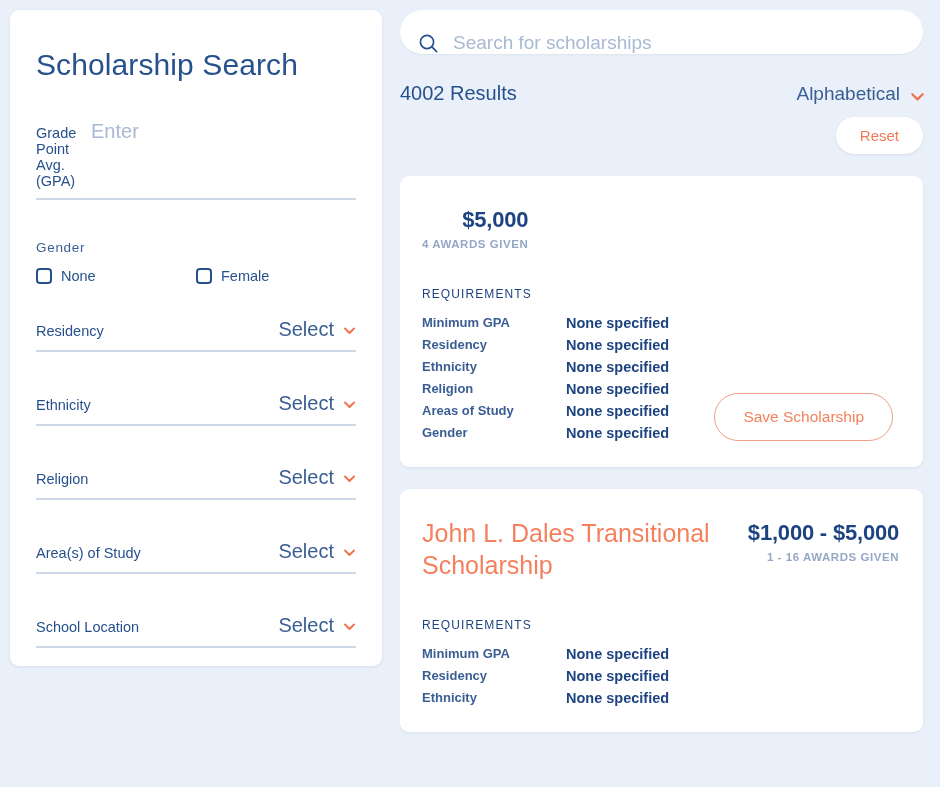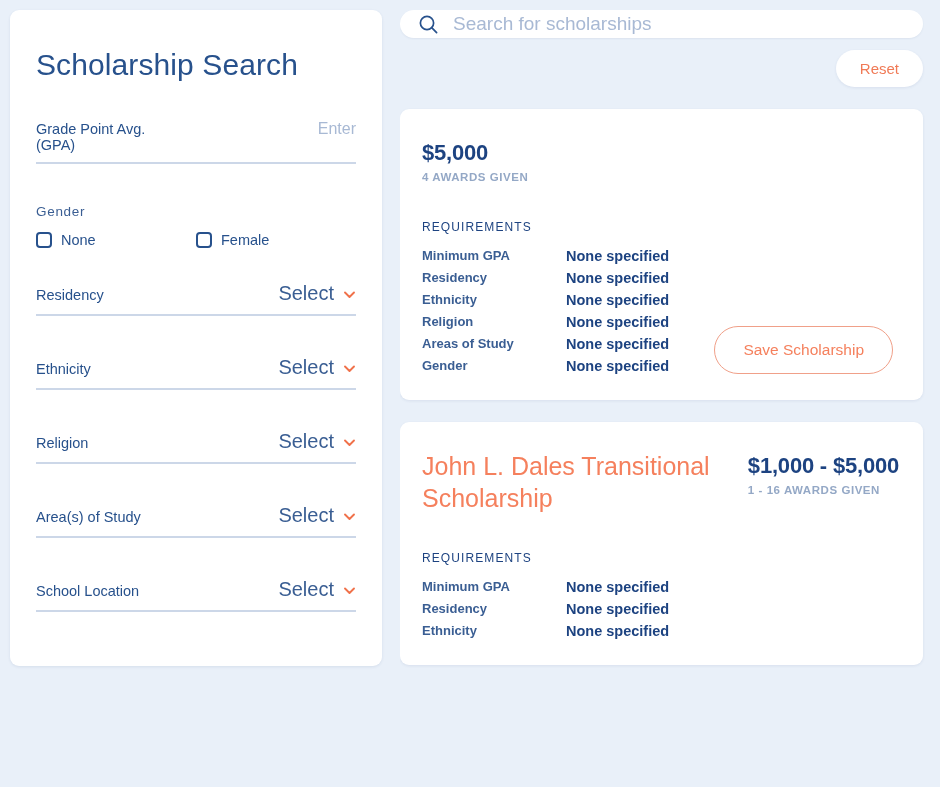--- a/index.html
+++ b/index.html
@@ -107,23 +107,23 @@
   .content {
     flex: 1;
     min-width: 0;
     padding-right: 9px;
     overflow: hidden;
   }
 
   .searchbar {
     background: #ffffff;
     border-radius: 22px;
-    height: 28px;
-    display: flex;
-    align-items: center;
+    height: 44px;
+    display: flex;
+    align-items: flex-end;
     padding: 0 18px;
     gap: 14px;
     box-shadow: 0 1px 2px rgba(40,70,120,0.07);
   }
   .search-icon svg { display: block; }
   .search-input {
     border: 0;
     outline: none;
     background: transparent;
     font-family: "Liberation Sans", sans-serif;
@@ -187,21 +187,21 @@
     align-items: flex-start;
     gap: 14px;
   }
   .card-title {
     font-size: 25px;
     font-weight: 300;
     color: #f5805d;
     line-height: 1.28;
     max-width: 350px;
   }
-  .card-amount-wrap { text-align: left; white-space: nowrap; padding-top: 3px; }
+  .card-amount-wrap { text-align: right; white-space: nowrap; padding-top: 3px; }
   .card-amount {
     font-size: 22px;
     font-weight: 700;
     color: #1d4381;
     letter-spacing: -0.2px;
   }
   .card-awards {
     font-size: 11.5px;
     font-weight: 700;
     color: #94a8c6;
@@ -260,21 +260,21 @@
 </head>
 <body>
 
 <div class="page">
 
   <aside class="sidebar-card">
     <h1 class="sidebar-title">Scholarship Search</h1>
 
     <div class="field">
       <span class="field-label">Grade Point Avg. (GPA)</span>
-      <input class="search-input field-value" style="width: auto; text-align: right; font-size: 16px;" placeholder="Enter">
+      <input class="search-input field-value" style="width: auto; text-align: left; font-size: 20px;" placeholder="Enter">
     </div>
 
     <div class="gender-block">
       <div class="gender-label">Gender</div>
       <div class="gender-options">
         <label class="gender-opt">
           <span class="cbox"></span>
           <span class="cbox-label">None</span>
         </label>
         <label class="gender-opt">
@@ -350,20 +350,31 @@
     <div class="searchbar">
       <span class="search-icon">
         <svg width="21" height="21" viewBox="0 0 21 21">
           <circle cx="9" cy="9" r="6.6" fill="none" stroke="#27518c" stroke-width="1.7"></circle>
           <line x1="13.7" y1="13.7" x2="18.6" y2="18.6" stroke="#27518c" stroke-width="1.7" stroke-linecap="round"></line>
         </svg>
       </span>
       <input class="search-input" placeholder="Search for scholarships" style="">
     </div>
 
+    <div class="results-row">
+      <span class="results-count">4002 Results</span>
+      <span class="sort-control">
+        <span>Alphabetical</span>
+        <span class="chev">
+          <svg width="15" height="15" viewBox="0 0 13 13">
+              <path d="M2 4.5 L6.5 9 L11 4.5" fill="none" stroke="#f0714a" stroke-width="1.9" stroke-linecap="round" stroke-linejoin="round"></path>
+            </svg>
+        </span>
+      </span>
+    </div>
 
     <div class="reset-row">
       <button class="reset-btn">Reset</button>
     </div>
 
     <section class="card">
       <div class="card-head">
         <div class="card-amount-wrap">
           <div class="card-amount">$5,000</div>
           <div class="card-awards">4 AWARDS GIVEN</div>

